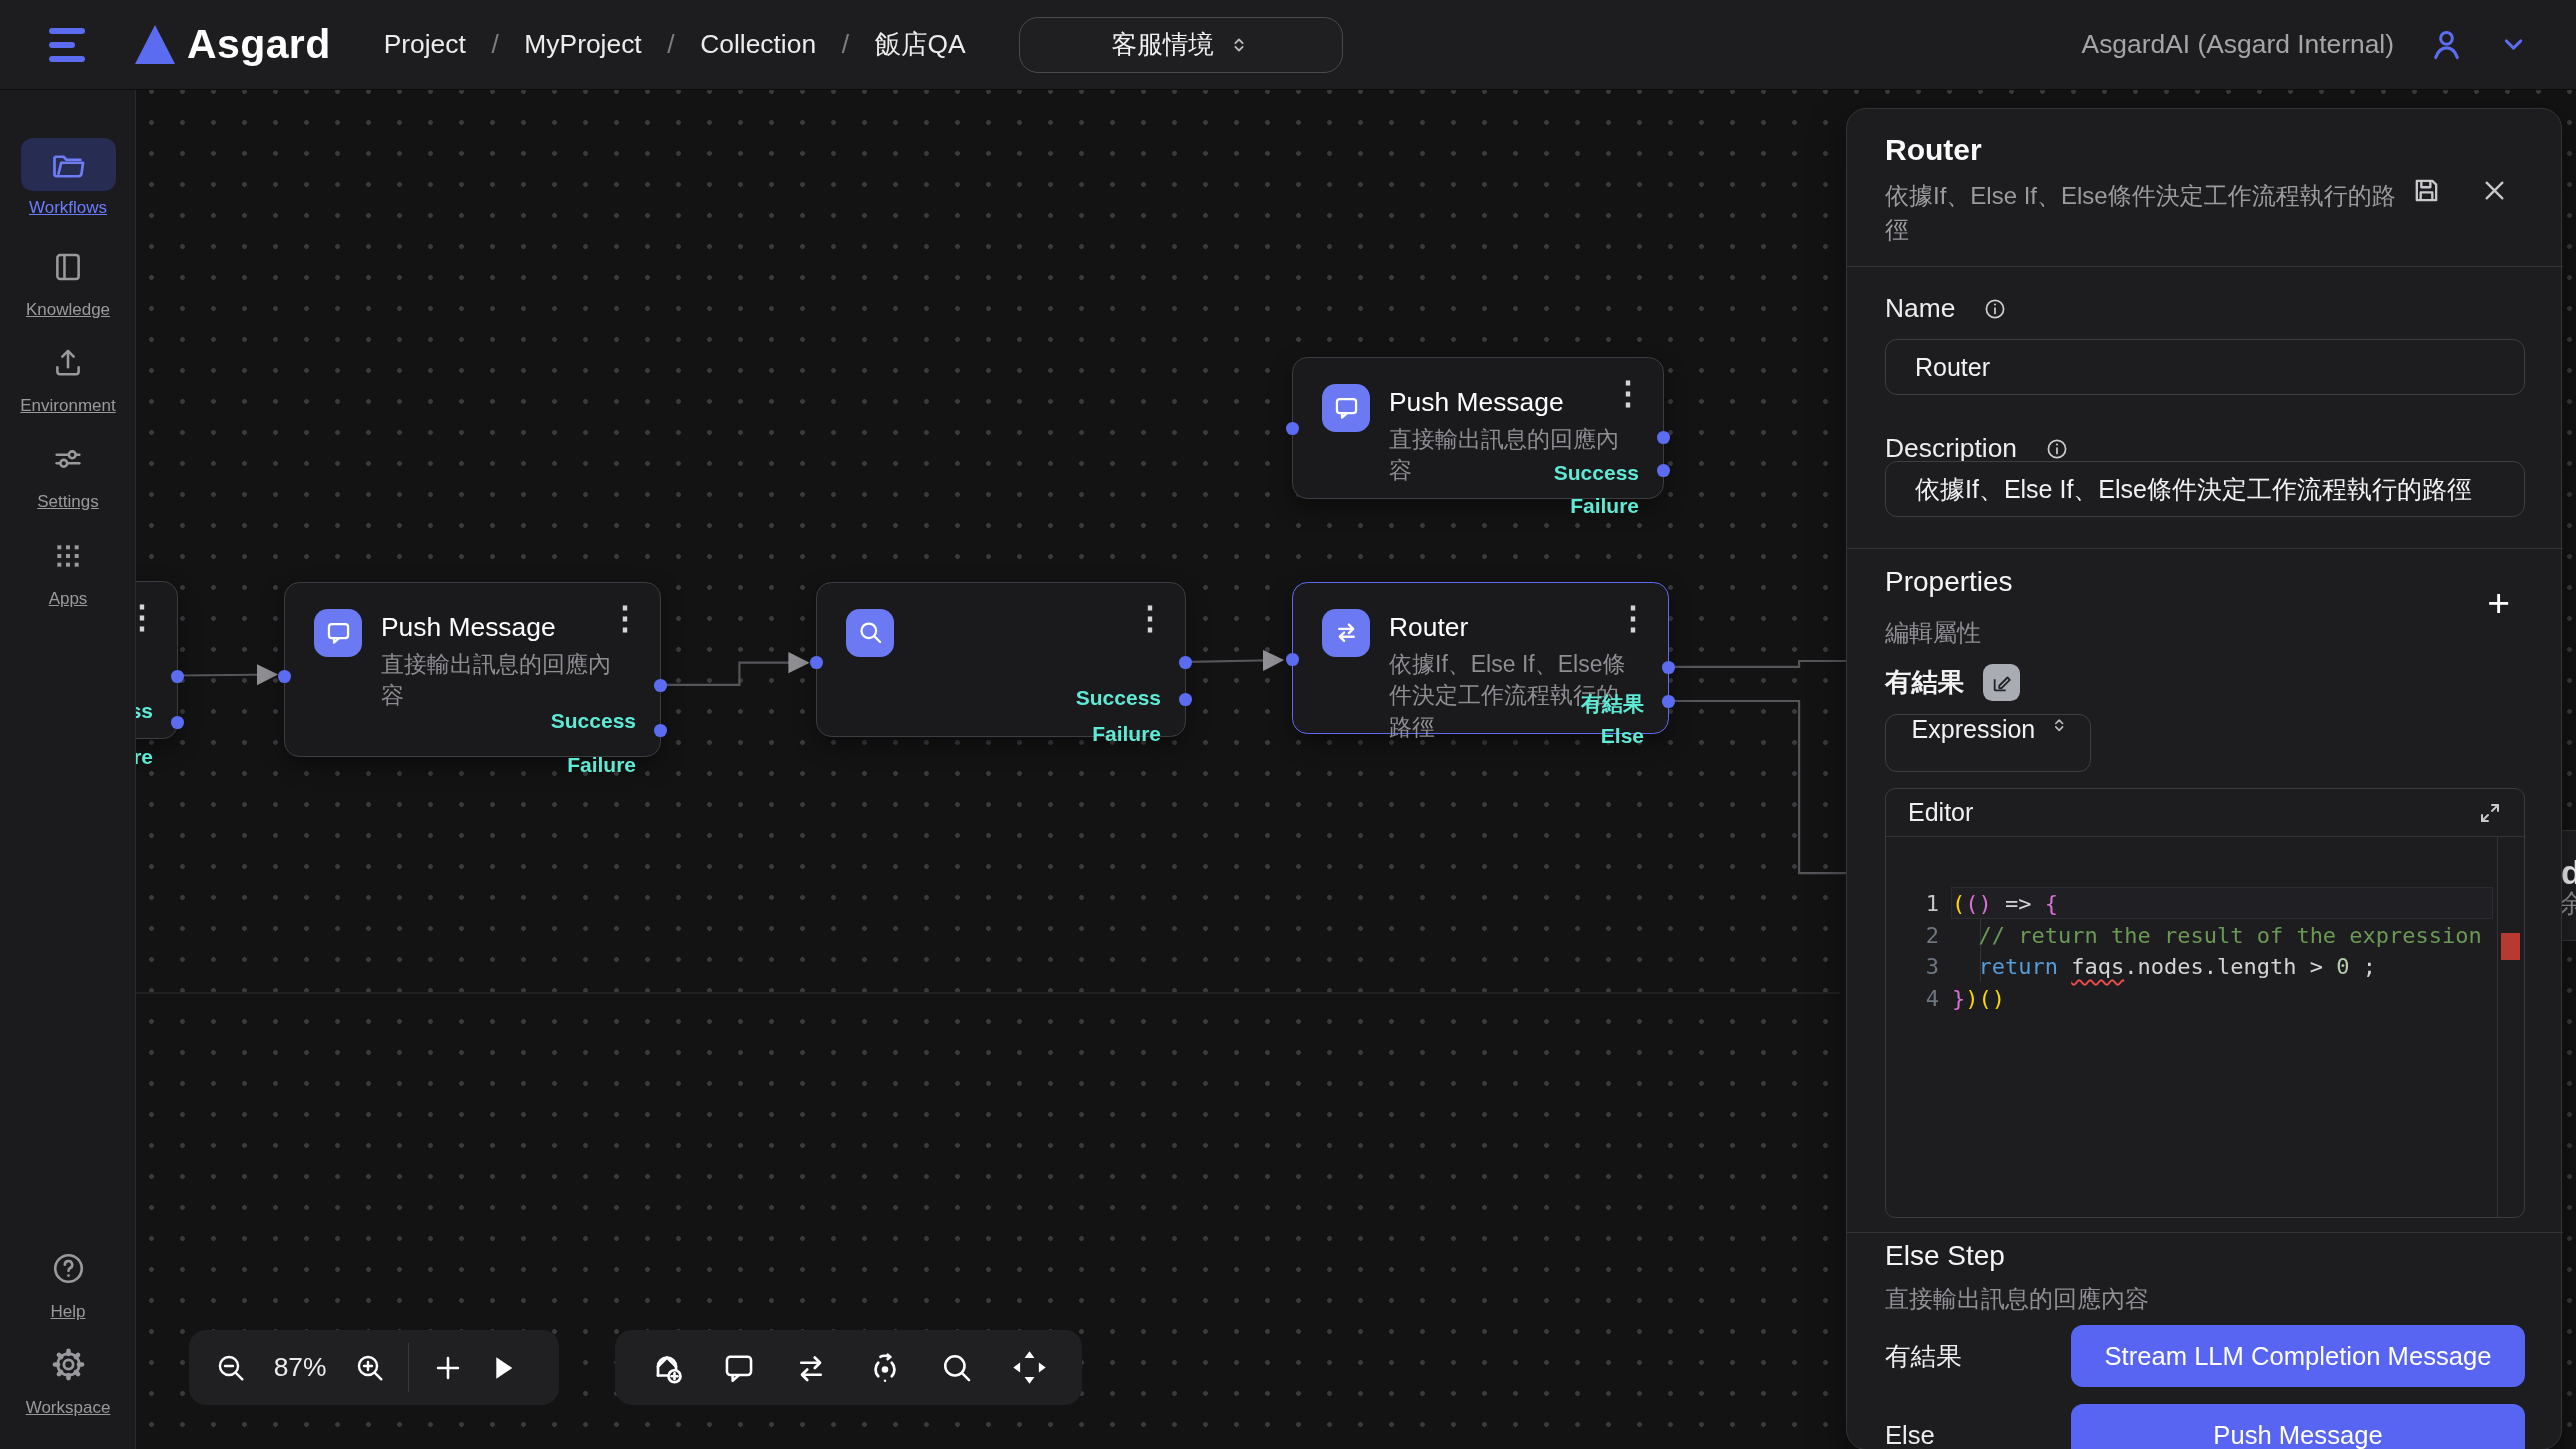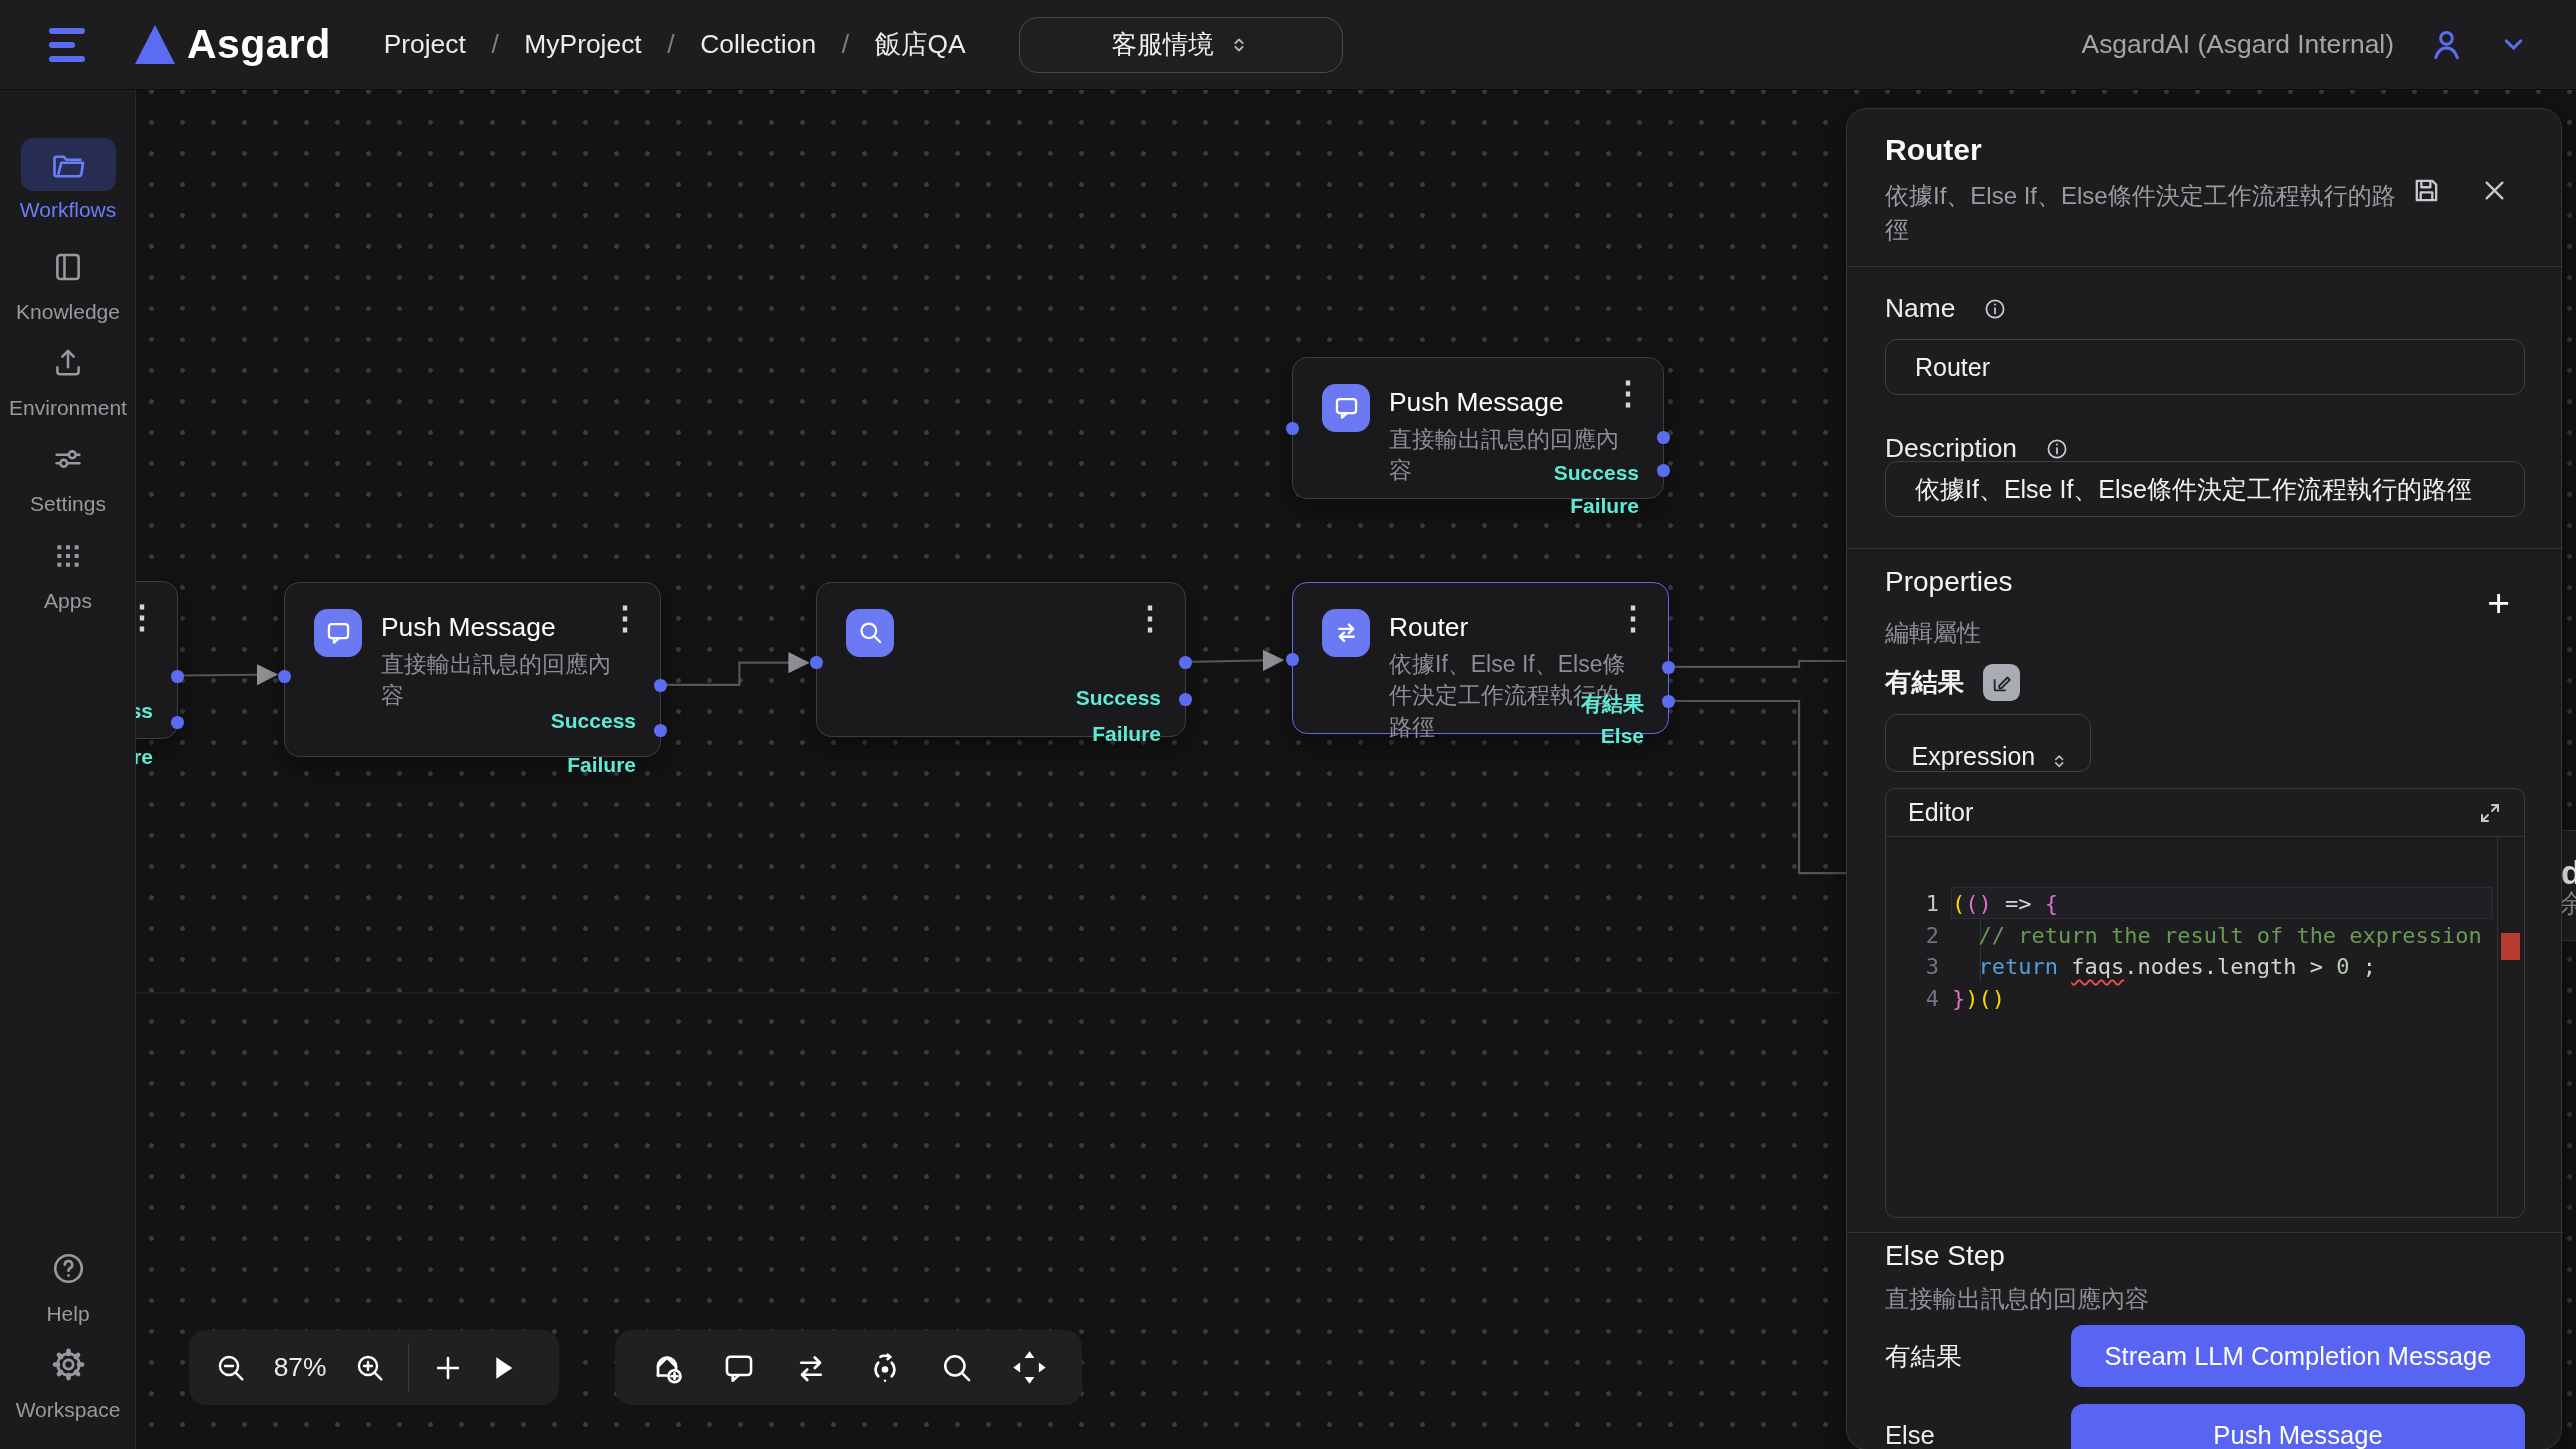--- a/index.html
+++ b/index.html
@@ -21,21 +21,21 @@
     display:flex; align-items:center; justify-content:center; gap:13.6px; color:#f0f0f0; font-size:25.6px; background:#1f1f22; cursor:pointer; }
   .top-right { margin-left:auto; margin-right:48px; display:flex; align-items:center; gap:34px; }
   .account-label { color:#a5a5a8; font-size:26.4px; }
 
   
   .sidebar { position:absolute; left:0; top:90px; width:136px; height:1360px; background:#1b1b1d;
     border-right:0.9px solid #2a2a2c; z-index:15; }
   .side-item { position:absolute; left:0; width:136px; display:flex; flex-direction:column; align-items:center; gap:6.8px; cursor:pointer; }
   .side-item .tile { width:95px; height:53px; border-radius:12px; display:flex; align-items:center; justify-content:center; }
   .side-item.active .tile { background:#262c52; }
-  .side-item .lbl { font-size:21px; color:#9a9a9e; }
+  .side-item .lbl { font-size:17px; color:#9a9a9e;text-decoration:underline; }
   .side-item.active .lbl { color:#6b7cff; }
 
   
   .canvas { position:absolute; left:0; top:90px; width:2576px; height:1360px; z-index:1;
     background-color:#131314;
     background-image:radial-gradient(circle, #3a3a3f 2.1px, transparent 2.6px);
     background-size:31px 31px; background-position:12px 17px; }
   .seam { position:absolute; left:136px; top:902px; width:1704px; height:1.7px; background:#1f2021; }
   .wires { position:absolute; left:0; top:0; pointer-events:none; }
 
@@ -73,21 +73,21 @@
   .f-label { left:38px; font-size:26.4px; color:#ededef; display:flex; align-items:center; gap:28px; }
   .t-input { left:38px; width:640px; height:56px; border:1.7px solid #3e3e44; border-radius:12px;
     display:flex; align-items:center; padding:0 29px; font-size:25px; color:#f2f2f2; background:#1d1d20; }
   .sec-h { left:38px; font-size:28px; color:#f5f5f5; }
   .sec-sub { left:38px; font-size:24px; color:#8f8f94; }
   .plus-btn { right:51px; color:#ffffff; font-size:39px; font-weight:300; line-height:34px; cursor:pointer; }
   .prop-row { left:38px; display:flex; align-items:center; gap:19px; }
   .prop-name { font-size:26.4px; font-weight:700; color:#f2f2f2; }
   .edit-btn { width:37px; height:37px; border-radius:9.4px; background:#a9adb3; display:flex; align-items:center; justify-content:center; cursor:pointer; }
   .select { left:38px; width:206px; height:58px; border:1.7px solid #3e3e44; border-radius:12px;
-    display:flex; align-items:flex-end; justify-content:space-between; padding:0 20.4px 0 25.6px; font-size:25px; color:#f2f2f2; cursor:pointer; }
+    display:flex; align-items:flex-start; justify-content:space-between; padding:0 20.4px 0 25.6px; font-size:25px; color:#f2f2f2; cursor:pointer; }
 
   .editor-card { left:38px; top:679px; width:640px; height:430px; border:1.7px solid #3a3a40; border-radius:10.2px; overflow:hidden; }
   .ed-head { height:48px; border-bottom:0.9px solid #333338; display:flex; align-items:center; justify-content:space-between; padding:0 22px; }
   .ed-title { font-size:25px; color:#f0f0f0; }
   .ed-body { position:relative; height:381px; font-family:"DejaVu Sans Mono", monospace; font-size:22px; }
   .code-row { position:absolute; left:0; width:100%; height:31.5px; line-height:31.5px; }
   .gut { position:absolute; left:0; width:53px; text-align:right; color:#6e7681; }
   .code-row.cur .gut { color:#c6c6c6; }
   .code { position:absolute; left:66px; white-space:pre; color:#d4d4d4; }
   .cur-band { position:absolute; left:65px; right:31px; height:32px; border:0.9px solid #2c2c31; background:#202024; }

